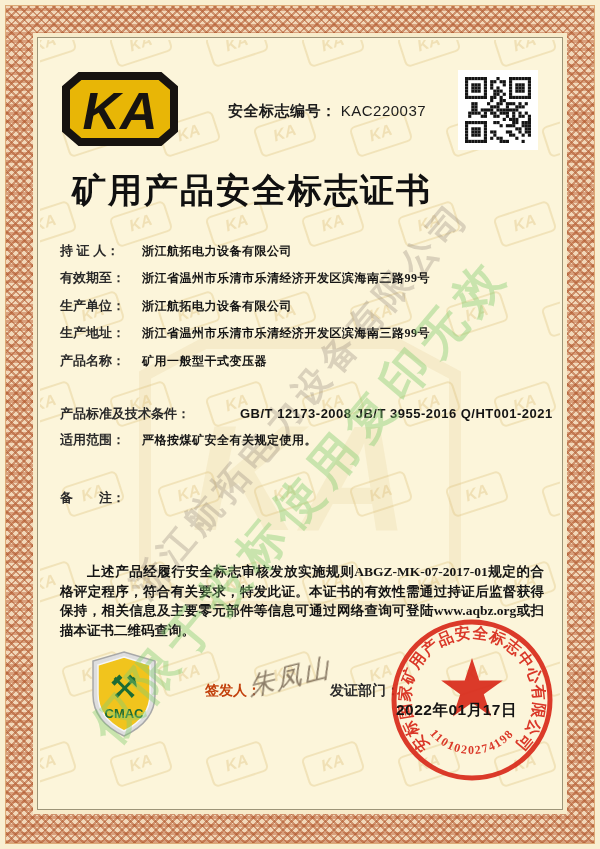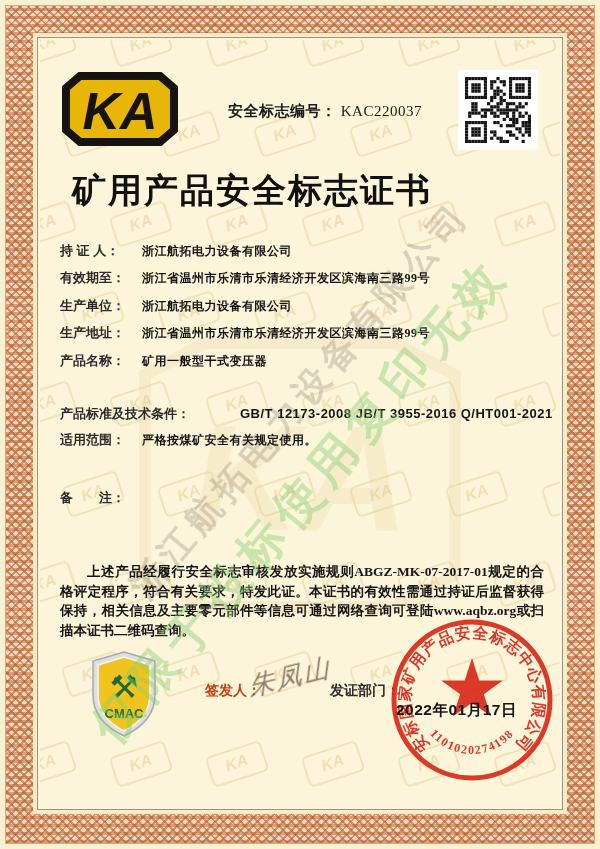--- a/index.html
+++ b/index.html
@@ -52,21 +52,21 @@
     font-size:48px;letter-spacing:8px;font-weight:700;
     color:rgba(132,206,112,.42);
   }
   
   .ka-logo{position:absolute;left:62px;top:72px;z-index:10;}
   .cert-no{
     position:absolute;left:228px;top:102px;z-index:10;
     font-size:15px;color:#1c1c1c;letter-spacing:.5px;
   }
   .cert-no .lab{font-family:"Liberation Sans",sans-serif;font-weight:700;margin-top:42px;}
-  .cert-no .val{font-family:Liberation Serif, serif;}
+  .cert-no .val{font-family:Liberation Sans, sans-serif;}
   .qr{
     position:absolute;left:458px;top:70px;width:80px;height:80px;
     background:#ffffff;z-index:10;
   }
   .qr svg{position:absolute;left:7px;top:7px;}
   
   .doc-title{
     position:absolute;left:0;top:168px;width:504px;z-index:10;
     text-align:center;font-size:34px;font-weight:700;color:#101010;
     letter-spacing:2px;

